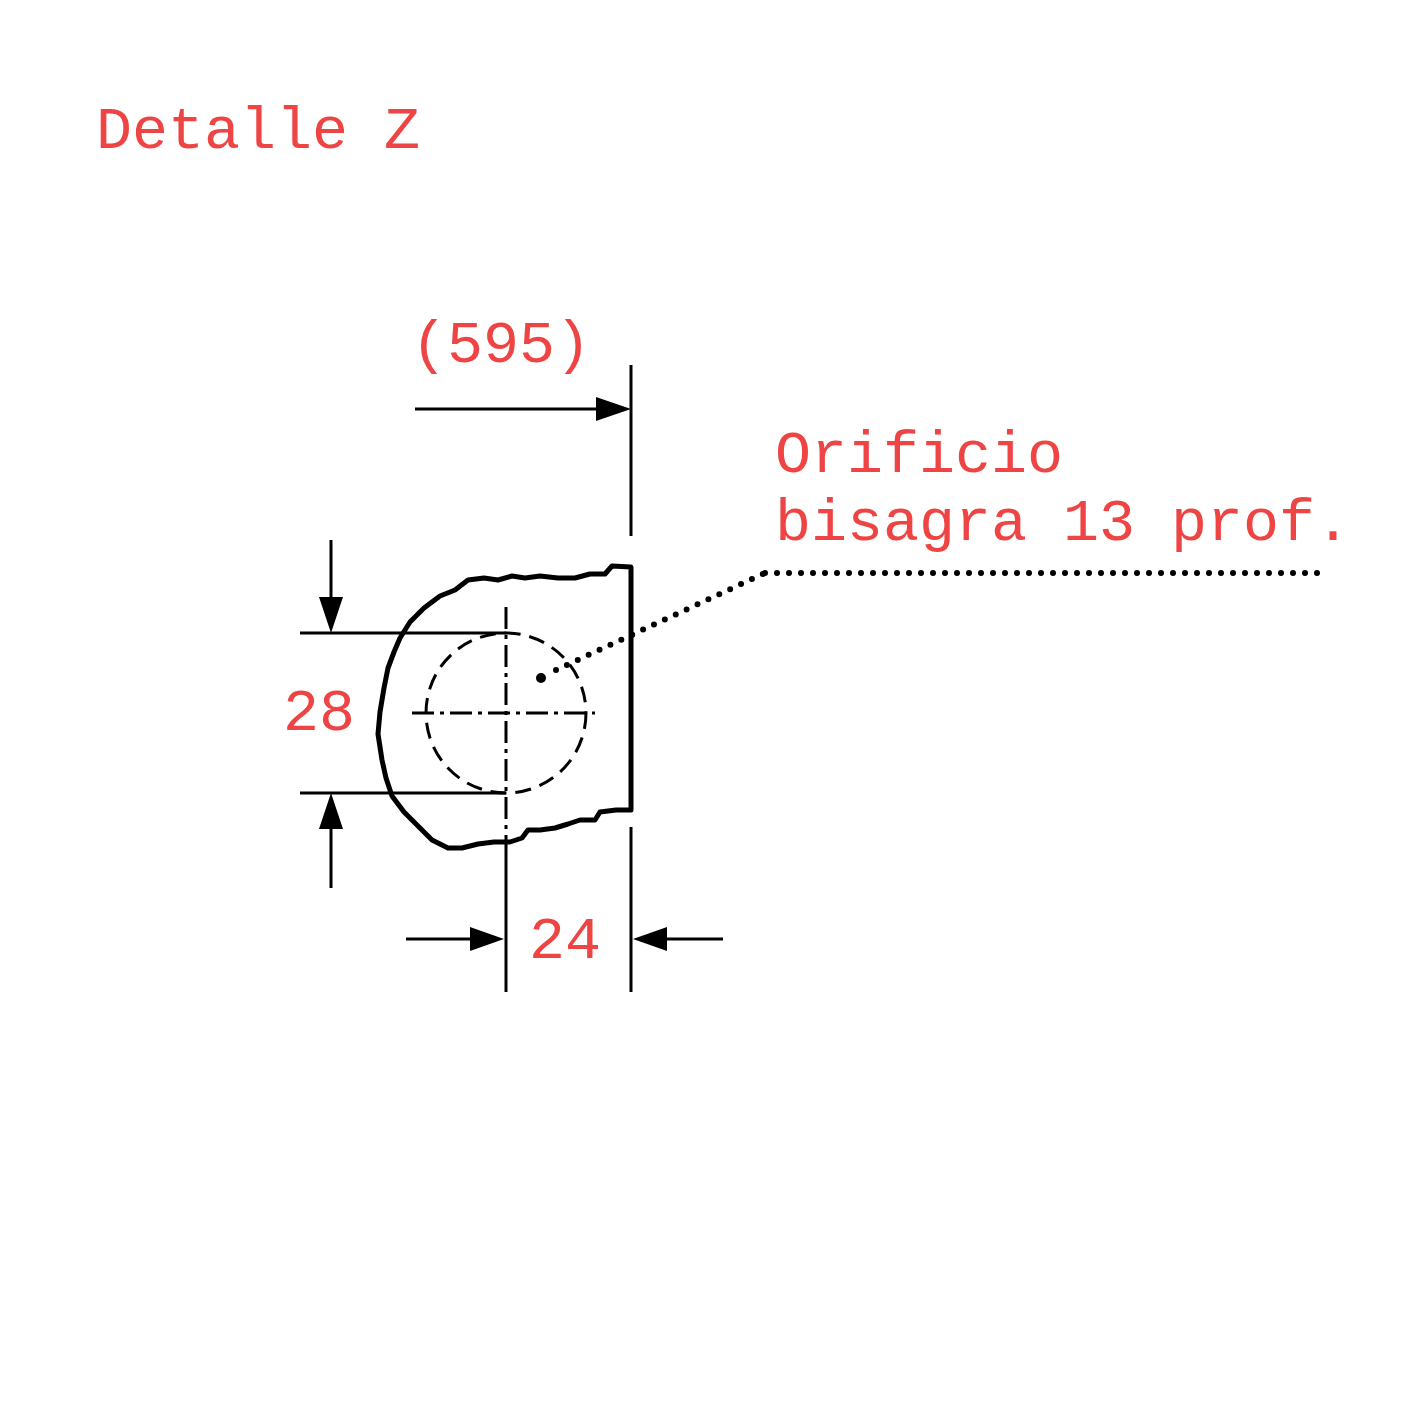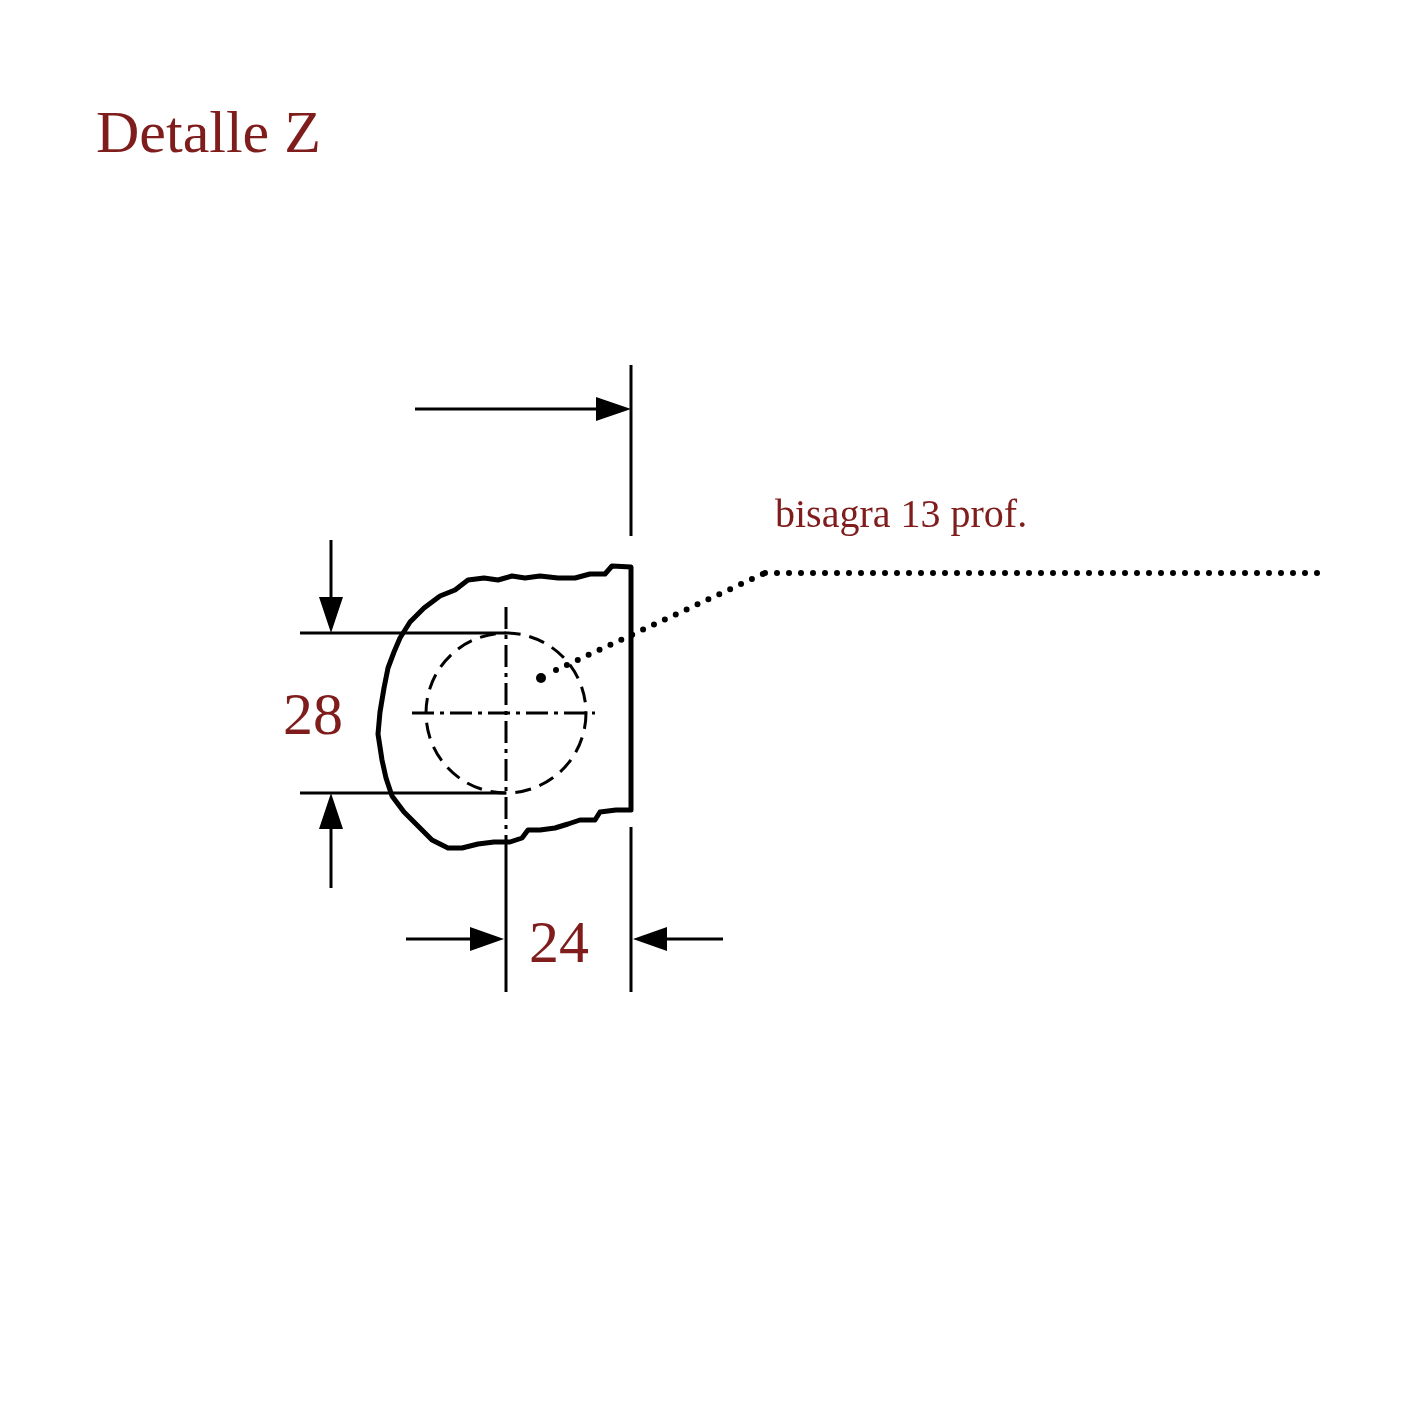--- a/index.html
+++ b/index.html
@@ -1,23 +1,23 @@
 <!DOCTYPE html>
 <html><head>
   <meta charset="utf-8">
   <style>
     html, body { margin: 0; padding: 0; background: #ffffff; }
     #canvas { position: relative; width: 1406px; height: 1406px; background: #ffffff; overflow: hidden; }
-    .txt { position: absolute; font-family: Liberation Serif, serif; color: #7f1d1d; white-space: nowrap; line-height: 1; }
+    .txt { position: absolute; font-family: Liberation Mono, monospace; color: #ef4444; white-space: nowrap; line-height: 1; }
     #title { left: 96px; top: 102px; font-size: 60px; }
     #dim595 { left: 411px; top: 316px; font-size: 60px; }
     #dim35 { left: 283px; top: 684px; font-size: 60px; }
     #dim24 { left: 529px; top: 912px; font-size: 60px; }
     #note1 { left: 775px; top: 426px; font-size: 60px; }
-    #note2 { left: 775px; top: 494px; font-size: 40px; }
+    #note2 { left: 775px; top: 494px; font-size: 60px; }
     #units { left: 793px; top: 1332px; font-size: 60px; }
     svg { position: absolute; left: 0; top: 0; }
   </style>
 </head>
 <body>
 
 <div id="canvas">
 
   <svg width="1406" height="1406" viewBox="0 0 1406 1406">
     <defs>
@@ -64,16 +64,18 @@
     </g>
 
     <g fill="#000">
       <circle cx="541" cy="678" r="5"></circle>
       <line x1="556" y1="670" x2="765" y2="573" stroke="#000" stroke-width="6" stroke-linecap="round" stroke-dasharray="0,12"></line>
       <line x1="765" y1="573" x2="1320" y2="573" stroke="#000" stroke-width="6" stroke-linecap="round" stroke-dasharray="0,12"></line>
     </g>
   </svg>
 
   <div id="title" class="txt">Detalle Z</div>
+  <div id="dim595" class="txt">(595)</div>
   <div id="dim35" class="txt">28</div>
   <div id="dim24" class="txt">24</div>
+  <div id="note1" class="txt">Orificio</div>
   <div id="note2" class="txt">bisagra 13 prof.</div>
 </div>
 
 </body></html>

